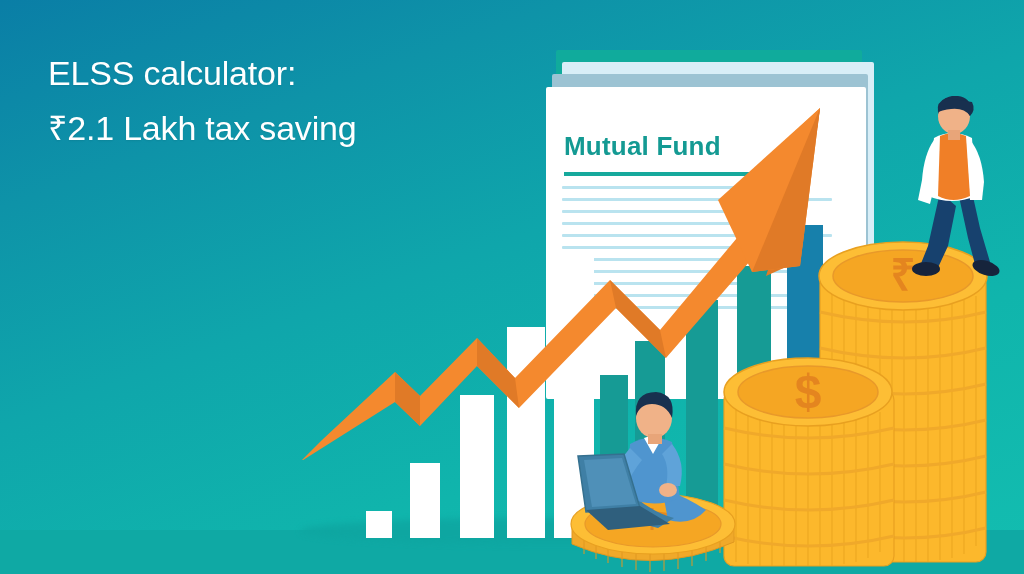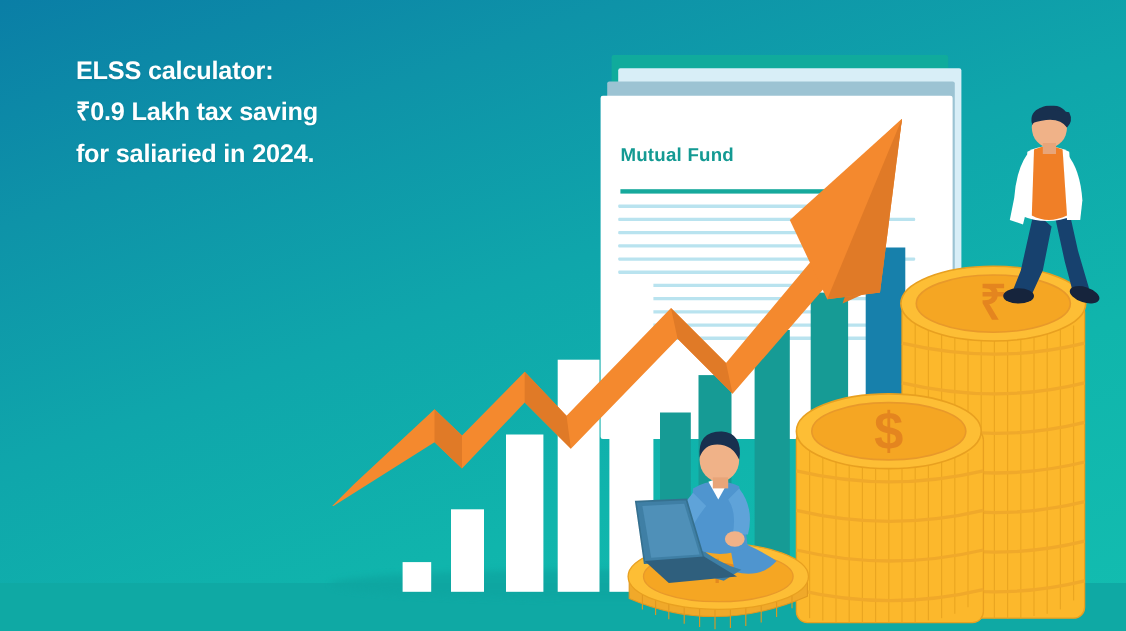--- a/index.html
+++ b/index.html
@@ -37,46 +37,45 @@
     opacity: .85;
   }
 
   
   .headline {
     position: absolute;
     left: 48px;
     top: 46px;
     width: 420px;
     color: #ffffff;
-    font-size: 23px;
-    font-weight: 700;
+    font-size: 34px;
+    font-weight: 400;
     line-height: 1.62;
     letter-spacing: -0.2px;
     text-shadow: 0 1px 2px rgba(0,0,0,.08);
-    margin-left: 21px;
   }
   .headline .hl-line { display: block; white-space: nowrap; }
 
   
   .card {
     position: absolute;
     border-radius: 2px;
   }
   .card-teal   { left: 556px; top: 50px;  width: 306px; height: 292px; background: #10ab9c; }
   .card-blue   { left: 562px; top: 62px;  width: 312px; height: 292px; background: #d8eef7; }
   .card-steel  { left: 552px; top: 74px;  width: 316px; height: 292px; background: #9cc3d3; }
   .card-white  { left: 546px; top: 87px;  width: 320px; height: 312px; background: #ffffff; }
 
   
   .paper-title {
     position: absolute;
     left: 564px;
     top: 131px;
     color: #149a93;
-    font-size: 17px;
+    font-size: 26px;
     font-weight: 700;
     letter-spacing: .2px;
   }
   .paper-rule {
     position: absolute;
     left: 564px;
     top: 172px;
     width: 222px;
     height: 4px;
     background: #16a99c;
@@ -115,22 +114,21 @@
 </head>
 <body>
 
 <div id="banner">
 
   <div class="ground"></div>
   <div class="ground-shadow"></div>
 
   <div class="headline">
     <span class="hl-line">ELSS calculator:</span>
-    <span class="hl-line">₹0.9 Lakh tax saving</span>
-    <span class="hl-line">for saliaried in 2024.</span>
+    <span class="hl-line">₹2.1 Lakh tax saving</span>
   </div>
 
   <div class="card card-teal"></div>
   <div class="card card-blue"></div>
   <div class="card card-steel"></div>
   <div class="card card-white"></div>
 
   <div class="paper-title">Mutual Fund</div>
   <div class="paper-rule"></div>
   <div class="paper-lines">

